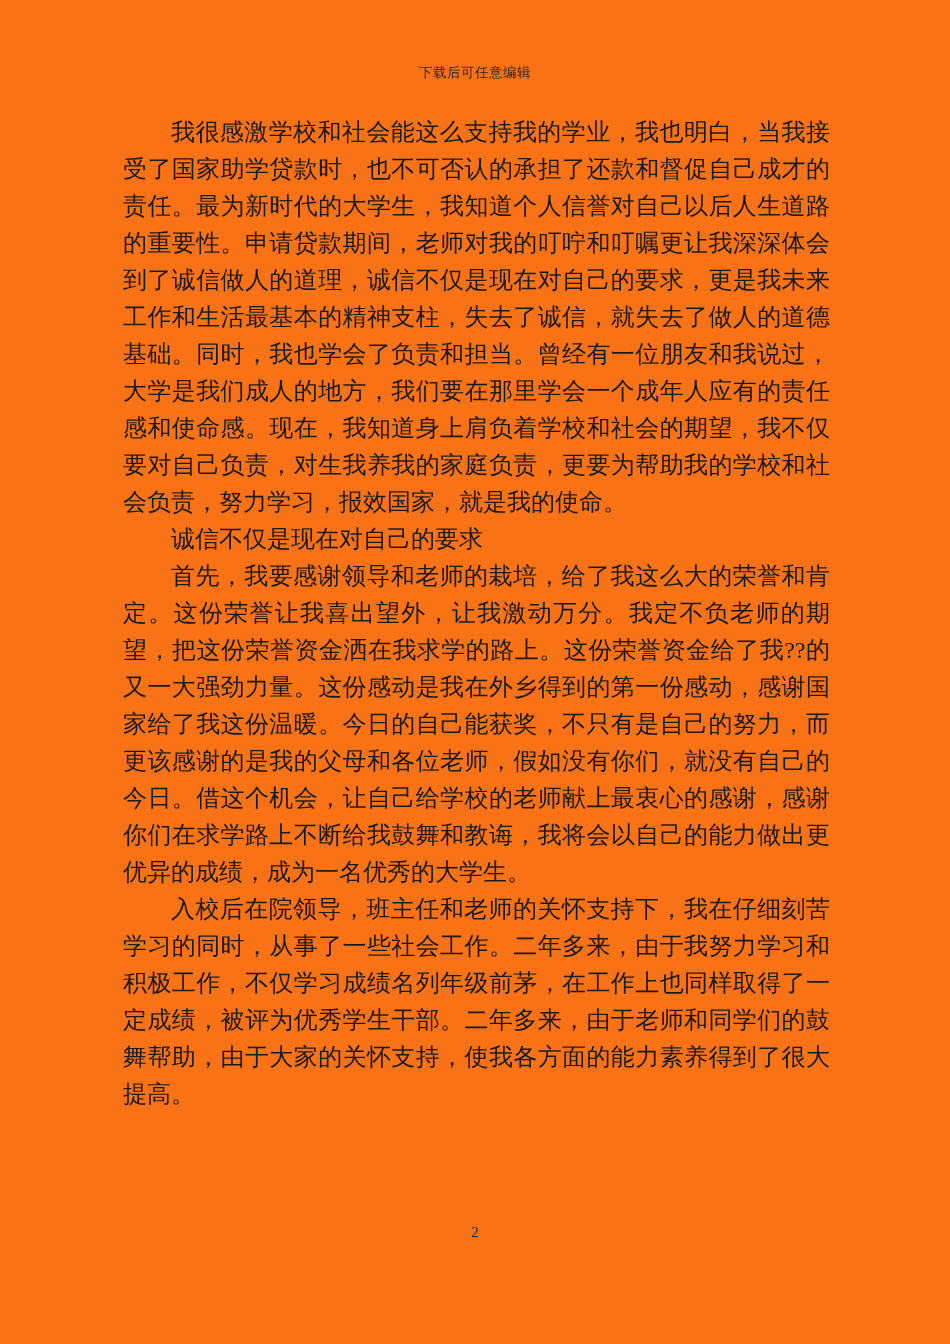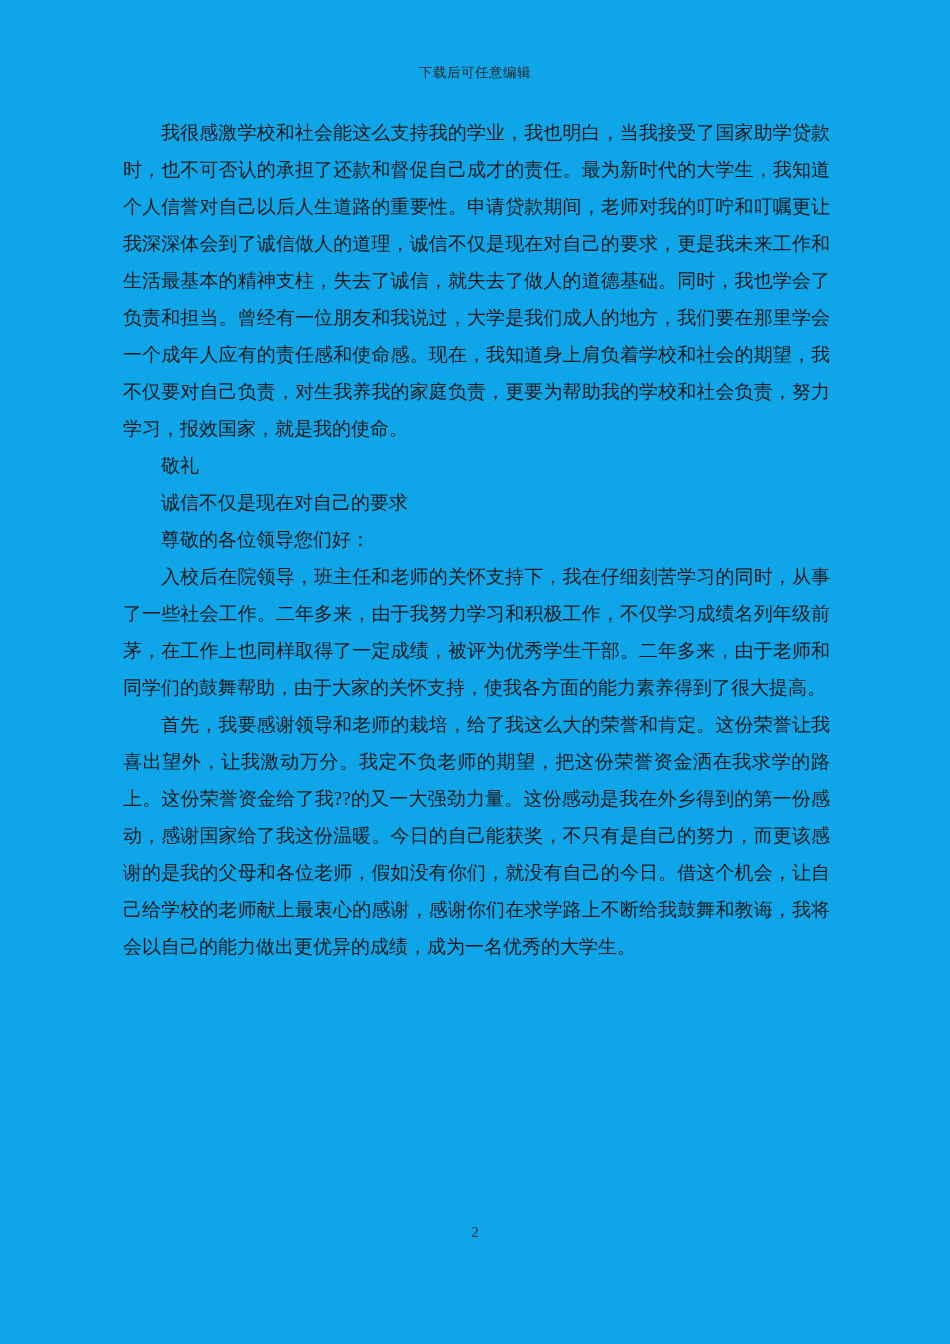--- a/index.html
+++ b/index.html
@@ -11,21 +11,21 @@
     height: 1344px;
     background: #ffffff;
     position: relative;
     font-family: "Liberation Serif", "DejaVu Serif", serif;
     color: #1a1a1a;
     overflow: hidden;
   }
   .page {
     position: absolute;
     inset: 0;
-    background: #0ea5e9;
+    background: #f97316;
   }
   .header-note {
     position: absolute;
     top: 64px;
     left: 0;
     width: 100%;
     text-align: center;
     font-size: 13.5px;
     line-height: 18px;
     color: #262626;
@@ -34,21 +34,21 @@
   .content {
     position: absolute;
     left: 123px;
     top: 114px;
     width: 707px;
   }
   .para {
     margin: 0;
     padding: 0;
     text-indent: 2em;
-    font-size: 19px;
+    font-size: 24px;
     line-height: 37px;
     text-align: justify;
     text-justify: inter-ideograph;
     word-break: break-all;
   }
   .page-number {
     position: absolute;
     top: 1222px;
     left: 0;
     width: 100%;
@@ -60,22 +60,20 @@
 </style>
 </head>
 <body>
 
 <div class="page">
 
   <div class="header-note">下载后可任意编辑</div>
 
   <div class="content">
     <p class="para">我很感激学校和社会能这么支持我的学业，我也明白，当我接受了国家助学贷款时，也不可否认的承担了还款和督促自己成才的责任。最为新时代的大学生，我知道个人信誉对自己以后人生道路的重要性。申请贷款期间，老师对我的叮咛和叮嘱更让我深深体会到了诚信做人的道理，诚信不仅是现在对自己的要求，更是我未来工作和生活最基本的精神支柱，失去了诚信，就失去了做人的道德基础。同时，我也学会了负责和担当。曾经有一位朋友和我说过，大学是我们成人的地方，我们要在那里学会一个成年人应有的责任感和使命感。现在，我知道身上肩负着学校和社会的期望，我不仅要对自己负责，对生我养我的家庭负责，更要为帮助我的学校和社会负责，努力学习，报效国家，就是我的使命。</p>
-    <p class="para">敬礼</p>
     <p class="para">诚信不仅是现在对自己的要求</p>
-    <p class="para">尊敬的各位领导您们好：</p>
+    <p class="para">首先，我要感谢领导和老师的栽培，给了我这么大的荣誉和肯定。这份荣誉让我喜出望外，让我激动万分。我定不负老师的期望，把这份荣誉资金洒在我求学的路上。这份荣誉资金给了我??的又一大强劲力量。这份感动是我在外乡得到的第一份感动，感谢国家给了我这份温暖。今日的自己能获奖，不只有是自己的努力，而更该感谢的是我的父母和各位老师，假如没有你们，就没有自己的今日。借这个机会，让自己给学校的老师献上最衷心的感谢，感谢你们在求学路上不断给我鼓舞和教诲，我将会以自己的能力做出更优异的成绩，成为一名优秀的大学生。</p>
     <p class="para">入校后在院领导，班主任和老师的关怀支持下，我在仔细刻苦学习的同时，从事了一些社会工作。二年多来，由于我努力学习和积极工作，不仅学习成绩名列年级前茅，在工作上也同样取得了一定成绩，被评为优秀学生干部。二年多来，由于老师和同学们的鼓舞帮助，由于大家的关怀支持，使我各方面的能力素养得到了很大提高。</p>
-    <p class="para">首先，我要感谢领导和老师的栽培，给了我这么大的荣誉和肯定。这份荣誉让我喜出望外，让我激动万分。我定不负老师的期望，把这份荣誉资金洒在我求学的路上。这份荣誉资金给了我??的又一大强劲力量。这份感动是我在外乡得到的第一份感动，感谢国家给了我这份温暖。今日的自己能获奖，不只有是自己的努力，而更该感谢的是我的父母和各位老师，假如没有你们，就没有自己的今日。借这个机会，让自己给学校的老师献上最衷心的感谢，感谢你们在求学路上不断给我鼓舞和教诲，我将会以自己的能力做出更优异的成绩，成为一名优秀的大学生。</p>
   </div>
 
   <div class="page-number">2</div>
 
 </div>
 
 </body></html>

